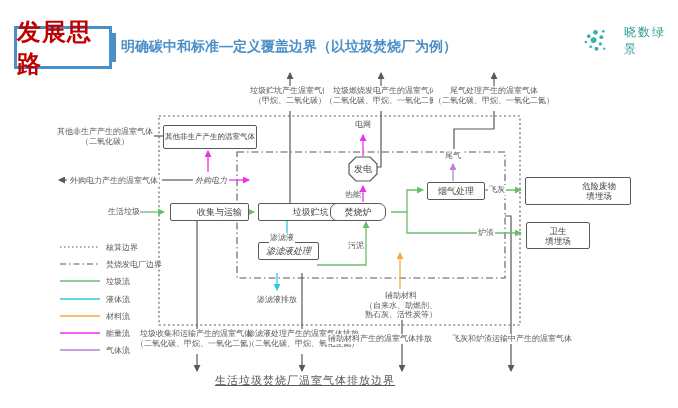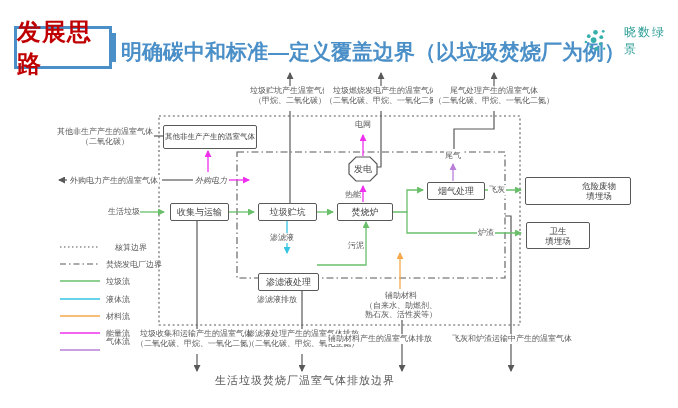--- a/index.html
+++ b/index.html
@@ -4,34 +4,34 @@
 <style>
   html,body{margin:0;padding:0;background:#fff;}
   #slide{position:relative;width:678px;height:408px;background:#fff;overflow:hidden;
          font-family:"Liberation Sans","DejaVu Sans",sans-serif;}
   svg.layer{position:absolute;left:0;top:0;}
   
   .badge{position:absolute;left:14px;top:26px;width:92px;height:37px;border:3px solid #4a8fc7;
          display:flex;align-items:center;justify-content:center;font-size:24px;font-weight:bold;
          color:#c00000;letter-spacing:1px;}
   .titlebar{position:absolute;left:112px;top:33px;width:4px;height:29px;background:#4a8fc7;}
-  .slide-title{position:absolute;left:121px;top:38px;font-size:21px;font-weight:bold;color:#4a8fc7;
+  .slide-title{position:absolute;left:121px;top:38px;font-size:14px;font-weight:bold;color:#4a8fc7;
          white-space:nowrap;}
   .logo{position:absolute;left:582px;top:24px;display:flex;align-items:center;}
   .logo-text{font-size:12px;color:#2f9e98;letter-spacing:2px;margin-left:13px;}
   
   .node{position:absolute;border:1.2px solid #595959;border-radius:2px;background:#fff;
         display:flex;flex-direction:column;align-items:center;justify-content:center;
         font-size:9px;color:#444;line-height:10px;white-space:nowrap;z-index:3;}
   
   .lbl{position:absolute;font-size:8px;color:#595959;line-height:9.5px;white-space:nowrap;
        text-align:center;transform:translateX(-50%);z-index:4;}
   .bg{background:#fff;padding:0 1px;}
   .cap{position:absolute;font-size:11px;color:#595959;letter-spacing:1px;transform:translateX(-50%);
-       white-space:nowrap;z-index:4;}
+       white-space:nowrap;z-index:4;text-decoration:underline;}
   .legend-lbl{position:absolute;font-size:8px;color:#595959;white-space:nowrap;z-index:4;}
   .power-lbl{position:absolute;left:349px;top:157px;width:28px;height:25px;display:flex;
        align-items:center;justify-content:center;font-size:9px;color:#444;z-index:4;}
 </style>
 </head>
 <body>
 
 <div id="slide">
 
   <div class="badge">发展思路</div>
@@ -136,26 +136,26 @@
       <path d="M60,264 L100,264" stroke="#595959" stroke-width="1.1" stroke-dasharray="6 3 1.5 3"></path>
       <path d="M60,281 L100,281" stroke="#6abf6a"></path>
       <path d="M60,299 L100,299" stroke="#35c4e4"></path>
       <path d="M60,316 L100,316" stroke="#f5a94b"></path>
       <path d="M60,333 L100,333" stroke="#ee2fee"></path>
       <path d="M60,350 L100,350" stroke="#b97fd9"></path>
     </g>
   </svg>
 
   <div class="node" style="left:163px;top:125px;width:92px;height:22px;font-size:7.5px;">其他非生产产生的温室气体</div>
-  <div class="node" style="left:170px;top:203px;width:57px;height:16px;">收集与运输</div>
-  <div class="node" style="left:258px;top:203px;width:57px;height:16px;">垃圾贮坑</div>
-  <div class="node" style="left:337px;top:203px;width:54px;height:16px;">焚烧炉</div>
+  <div class="node" style="left:170px;top:203px;width:57px;height:16px;padding-left:20px;">收集与运输</div>
+  <div class="node" style="left:258px;top:203px;width:57px;height:16px;padding-left:23px;">垃圾贮坑</div>
+  <div class="node" style="left:330px;top:203px;width:54px;height:16px;border-radius:7px;">焚烧炉</div>
   <div class="power-lbl">发电</div>
   <div class="node" style="left:427px;top:182px;width:56px;height:16px;text-align:center;">烟气处理</div>
-  <div class="node" style="left:258px;top:273px;width:59px;height:16px;">渗滤液处理</div>
+  <div class="node" style="left:258px;top:242px;width:59px;height:16px;font-style:italic;">渗滤液处理</div>
   <div class="node" style="left:525px;top:177px;width:62px;height:26px;font-size:8.5px;padding-left:42px;">
     <span>危险废物</span>
     <span>填埋场</span>
   </div>
   <div class="node" style="left:526px;top:222px;width:62px;height:25px;font-size:8.5px;">
     <span>卫生</span>
     <span>填埋场</span>
   </div>
 
   <div class="lbl bg" style="left:290px;top:86px;">
@@ -198,21 +198,21 @@
       <div>（二氧化碳、甲烷、一氧化二氮）</div>
   </div>
   <div class="lbl" style="left:303px;top:329px;">
     <div>渗滤液处理产生的温室气体排放</div>
       <div>（二氧化碳、甲烷、氧化亚氮）</div>
   </div>
   <div class="lbl bg" style="left:380px;top:334px;">辅助材料产生的温室气体排放</div>
   <div class="lbl bg" style="left:512px;top:334px;">飞灰和炉渣运输中产生的温室气体</div>
   <div class="cap" style="left:305px;top:373px;">生活垃圾焚烧厂温室气体排放边界</div>
 
-  <div class="legend-lbl" style="left:106px;top:242px;margin-left:9px;">核算边界</div>
+  <div class="legend-lbl" style="left:106px;top:242px;">核算边界</div>
   <div class="legend-lbl" style="left:106px;top:259px;">焚烧发电厂边界</div>
   <div class="legend-lbl" style="left:106px;top:276px;">垃圾流</div>
   <div class="legend-lbl" style="left:106px;top:294px;">液体流</div>
   <div class="legend-lbl" style="left:106px;top:311px;">材料流</div>
   <div class="legend-lbl" style="left:106px;top:328px;">能量流</div>
-  <div class="legend-lbl" style="left:106px;top:336px;">气体流</div>
+  <div class="legend-lbl" style="left:106px;top:345px;">气体流</div>
 
 </div>
 
 </body></html>

